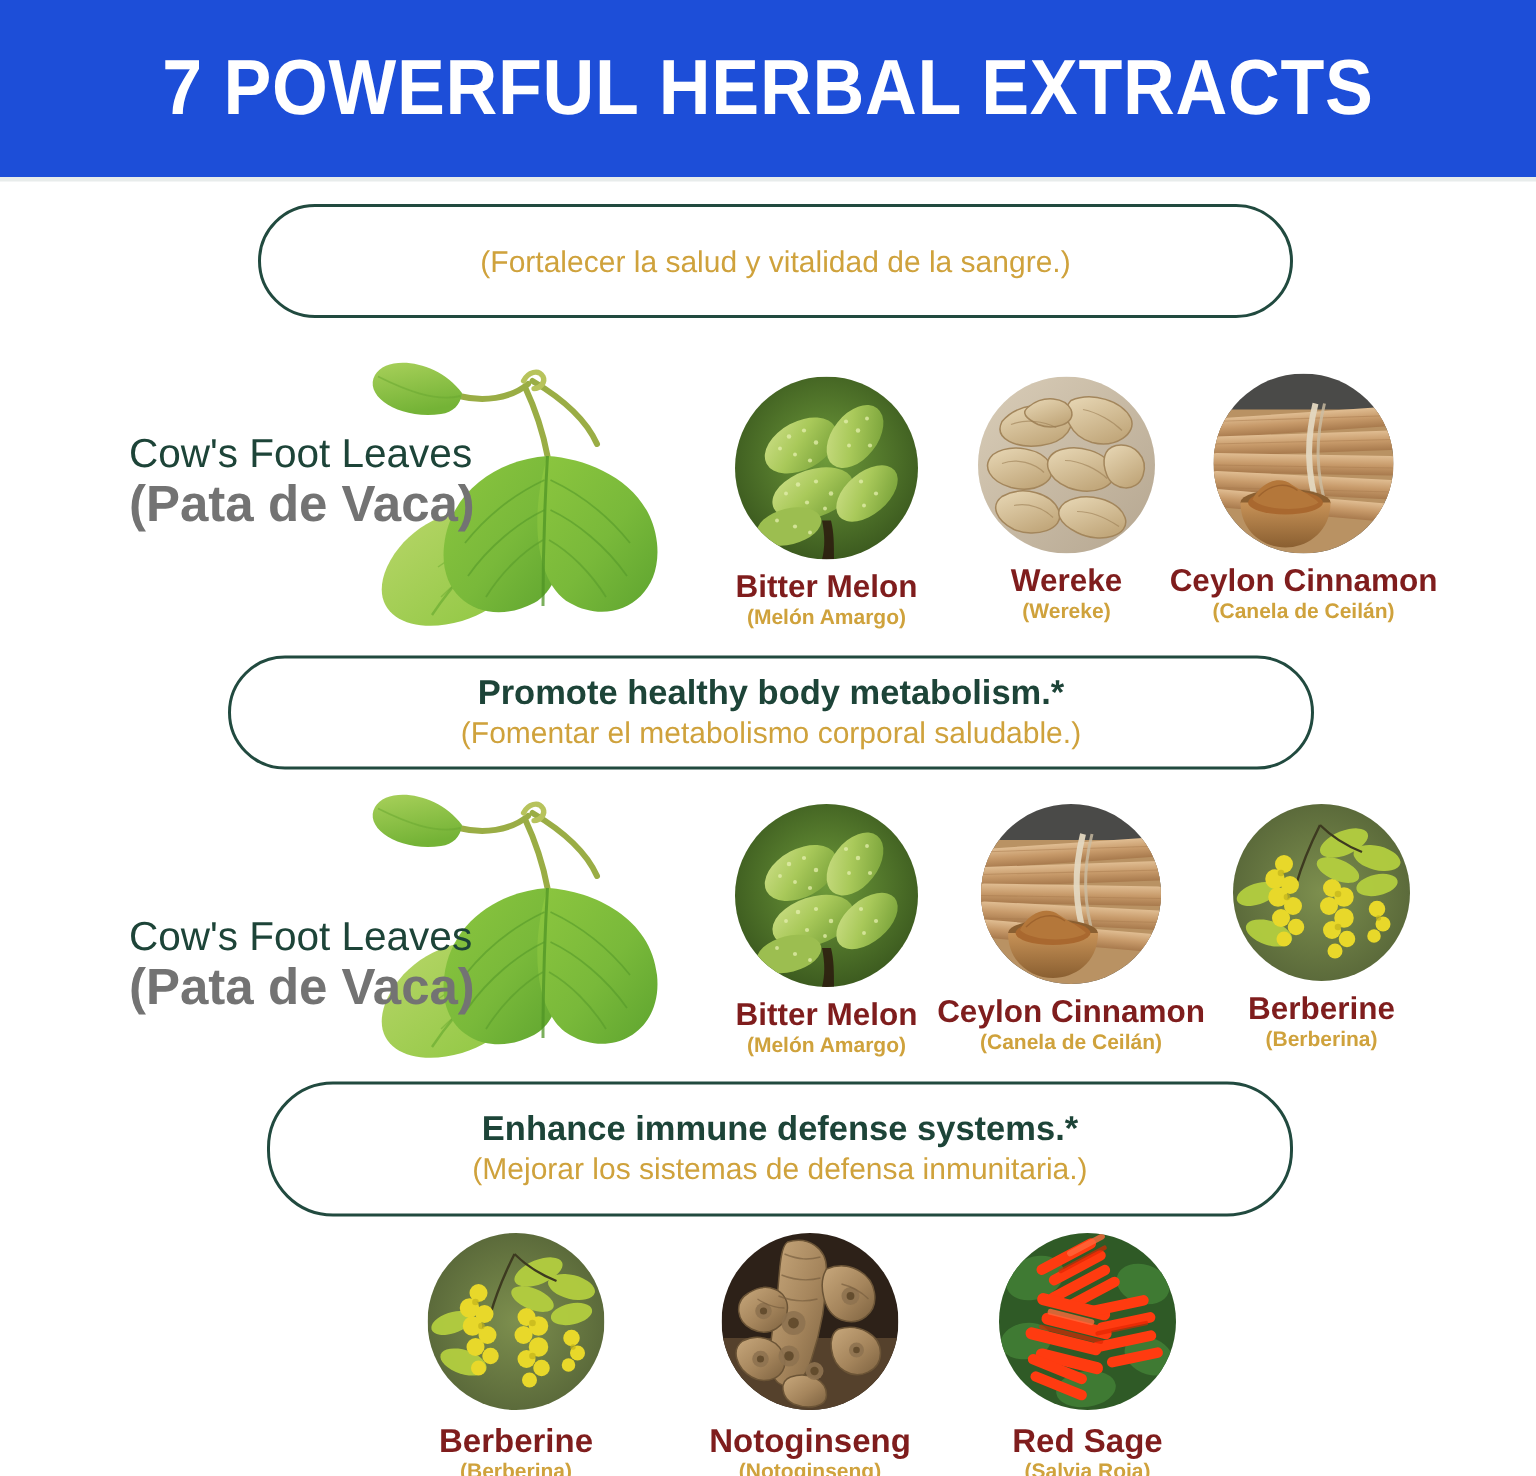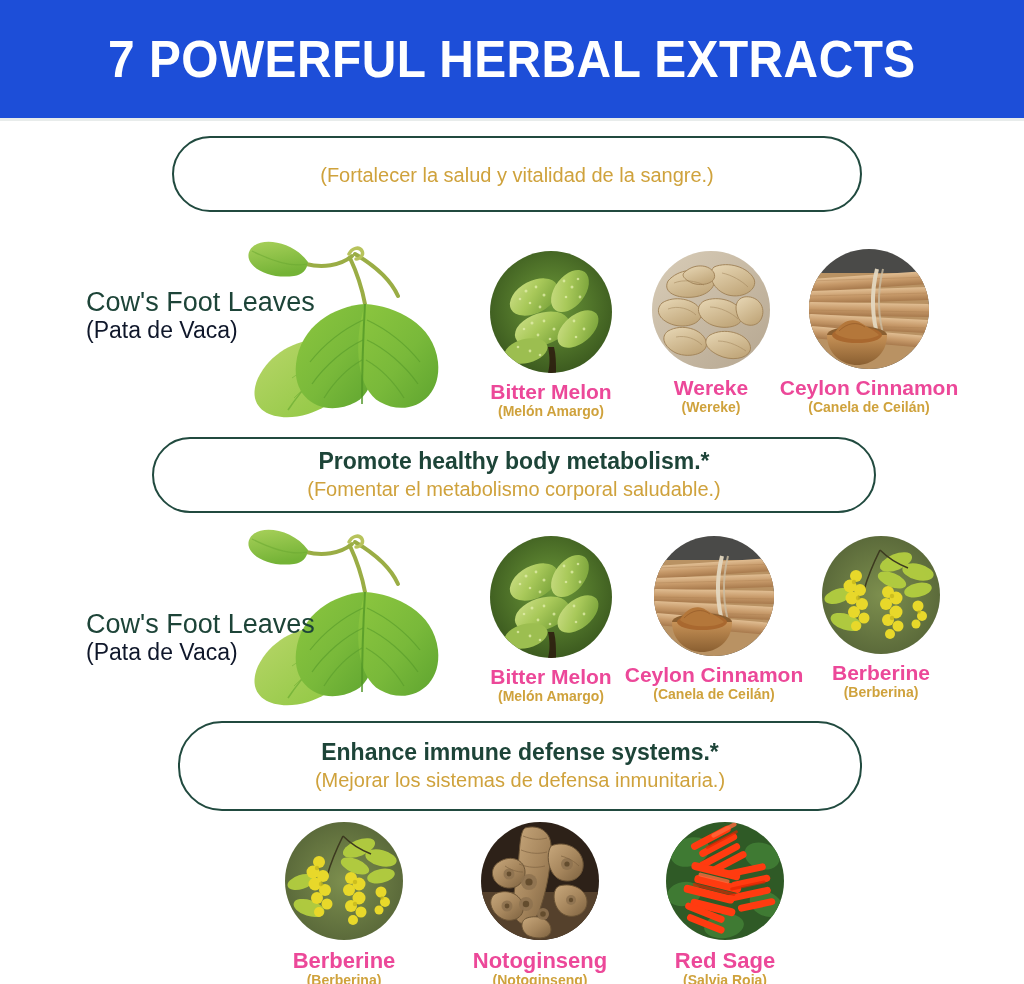--- a/index.html
+++ b/index.html
@@ -33,28 +33,28 @@
   .pill-es{color:#cfa23c;font-weight:400;font-size:20px;line-height:1.2;white-space:nowrap;margin-top:2px;}
 
   #pill1{left:172px;top:136px;width:690px;height:76px;}
   #pill2{left:152px;top:437px;width:724px;height:76px;}
   #pill3{left:178px;top:721px;width:684px;height:90px;}
 
   
   .leafwrap{position:absolute;z-index:1;}
   .hero-label{position:absolute;z-index:4;white-space:nowrap;}
   .hero-en{color:#1d4438;font-size:27px;font-weight:400;line-height:1.1;}
-  .hero-es{color:#0f172a;font-size:23px;font-weight:400;line-height:1.1;}
+  .hero-es{color:#737373;font-size:34px;font-weight:700;line-height:1.1;}
 
   
   .circle-item{position:absolute;display:flex;flex-direction:column;align-items:center;z-index:3;}
   .circle{
     border-radius:50%;overflow:hidden;display:block;background:#f3f3f0;
   }
-  .cap-en{color:#ec4899;font-weight:700;line-height:1.06;white-space:nowrap;text-align:center;}
+  .cap-en{color:#7f1d1d;font-weight:700;line-height:1.06;white-space:nowrap;text-align:center;}
   .cap-es{color:#cfa23c;font-weight:700;line-height:1.06;white-space:nowrap;}
   .cap-en.r1,.cap-en.r2{font-size:21px;margin-top:8px;}
   .cap-es.r1,.cap-es.r2{font-size:14px;margin-top:1px;}
   .cap-en.r3{font-size:22px;margin-top:9px;}
   .cap-es.r3{font-size:14px;margin-top:1px;}
   svg{display:block;}
 </style>
 </head>
 <body>
 

